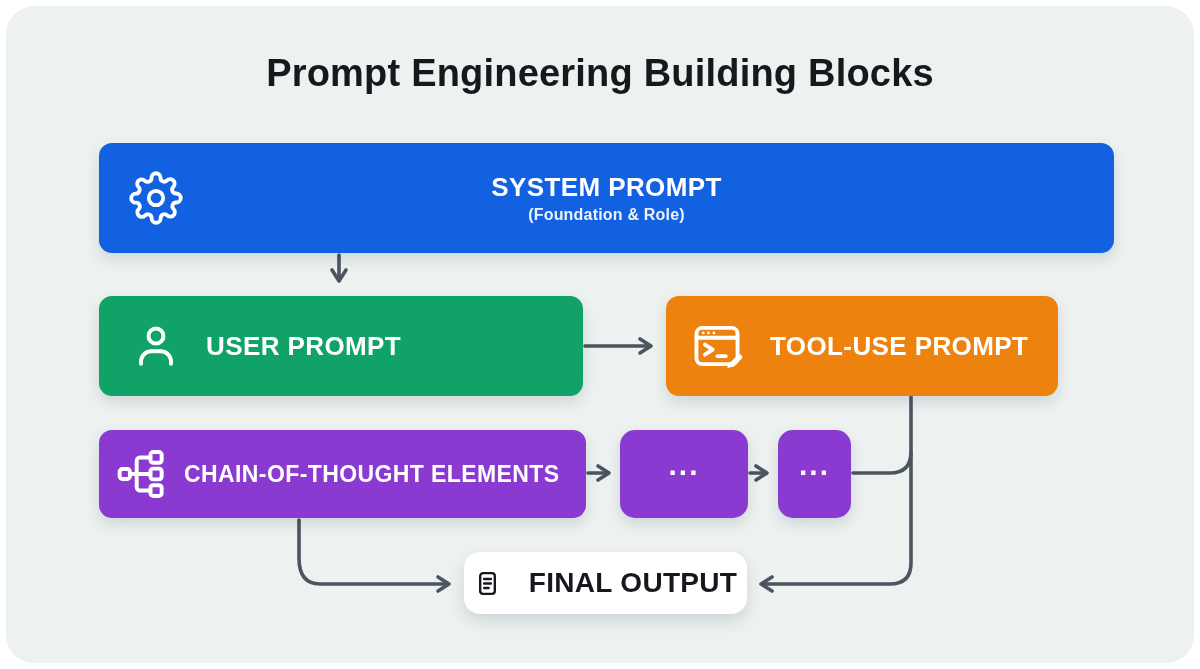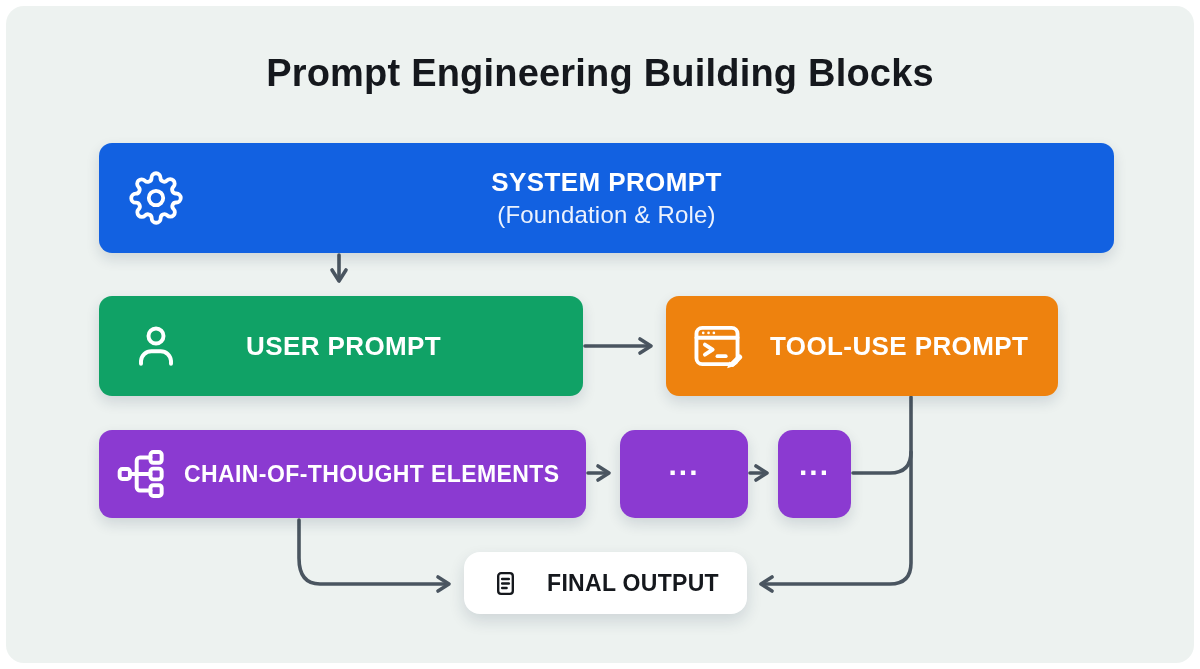--- a/index.html
+++ b/index.html
@@ -5,21 +5,21 @@
   html,body{margin:0;padding:0;}
   body{
     width:1200px;height:669px;
     background:#ffffff;
     font-family:"Liberation Sans","DejaVu Sans",sans-serif;
     position:relative;overflow:hidden;
   }
   .canvas{
     position:absolute;left:6px;top:6px;right:6px;bottom:6px;
     background:var(--bg,#EDF2F0);
-    border-radius:18px;
+    border-radius:28px;
   }
   .page-title{
     position:absolute;left:0;top:46px;width:100%;
     text-align:center;
     font-size:38px;font-weight:800;letter-spacing:.2px;
     color:var(--text-dark,#15181D);
   }
   .block{
     position:absolute;border-radius:13px;
     box-shadow:0 6px 14px rgba(20,45,70,.14);
@@ -44,28 +44,28 @@
     text-align:right;line-height:1.3;
   }
   .row-text{
     position:absolute;top:0;height:100%;
     display:flex;flex-direction:column;justify-content:center;
     line-height:1.32;
   }
   .bt{font-weight:800;letter-spacing:.4px;}
   .bt-lg{font-size:26px;}
   .bt-md{font-size:23px;}
-  .bsub{font-size:24px;font-weight:400;color:rgba(255,255,255,.92);letter-spacing:.2px;}
+  .bsub{font-size:16px;font-weight:700;color:rgba(255,255,255,.92);letter-spacing:.2px;}
   .dots{
     position:absolute;left:0;top:0;width:100%;height:100%;
     display:flex;align-items:center;justify-content:center;
     font-size:30px;font-weight:900;letter-spacing:2px;color:#fff;
   }
   .dots span{transform:translateY(-9px);}
-  .final-label{font-size:23px;font-weight:800;letter-spacing:.3px;margin-left:15px;}
+  .final-label{font-size:28px;font-weight:800;letter-spacing:.3px;margin-left:15px;}
   svg.connectors{position:absolute;left:0;top:0;pointer-events:none;}
   .icon svg{display:block;}
 </style>
 </head>
 <body>
 
 <div class="canvas">
 
   <div class="page-title">Prompt Engineering Building Blocks</div>
 
@@ -99,21 +99,21 @@
     </div>
   </div>
 
   <div class="block b-user">
     <span class="icon" style="left:32px;">
       <svg width="50" height="50" viewBox="0 0 24 24" fill="none" stroke="#fff" stroke-width="1.9" stroke-linecap="round" stroke-linejoin="round">
         <circle cx="12" cy="7.2" r="3.6"></circle>
         <path d="M4.8 20.5v-1.4a5 5 0 0 1 5-4.6h4.4a5 5 0 0 1 5 4.6v1.4"></path>
       </svg>
     </span>
-    <div class="row-text" style="left:107px;margin-left:40px;">
+    <div class="row-text" style="left:107px;">
       <div class="bt bt-lg">USER PROMPT</div>
     </div>
   </div>
 
   <div class="block b-tool">
     <span class="icon" style="left:22px;">
       <svg width="58" height="58" viewBox="0 0 24 24" fill="none" stroke="#fff" stroke-width="1.6" stroke-linecap="round" stroke-linejoin="round">
         <rect x="3.5" y="4.5" width="17" height="15" rx="2.4"></rect>
         <line x1="3.5" y1="8.6" x2="20.5" y2="8.6"></line>
         <circle cx="6.3" cy="6.6" r="0.55" fill="#fff" stroke="none"></circle>

